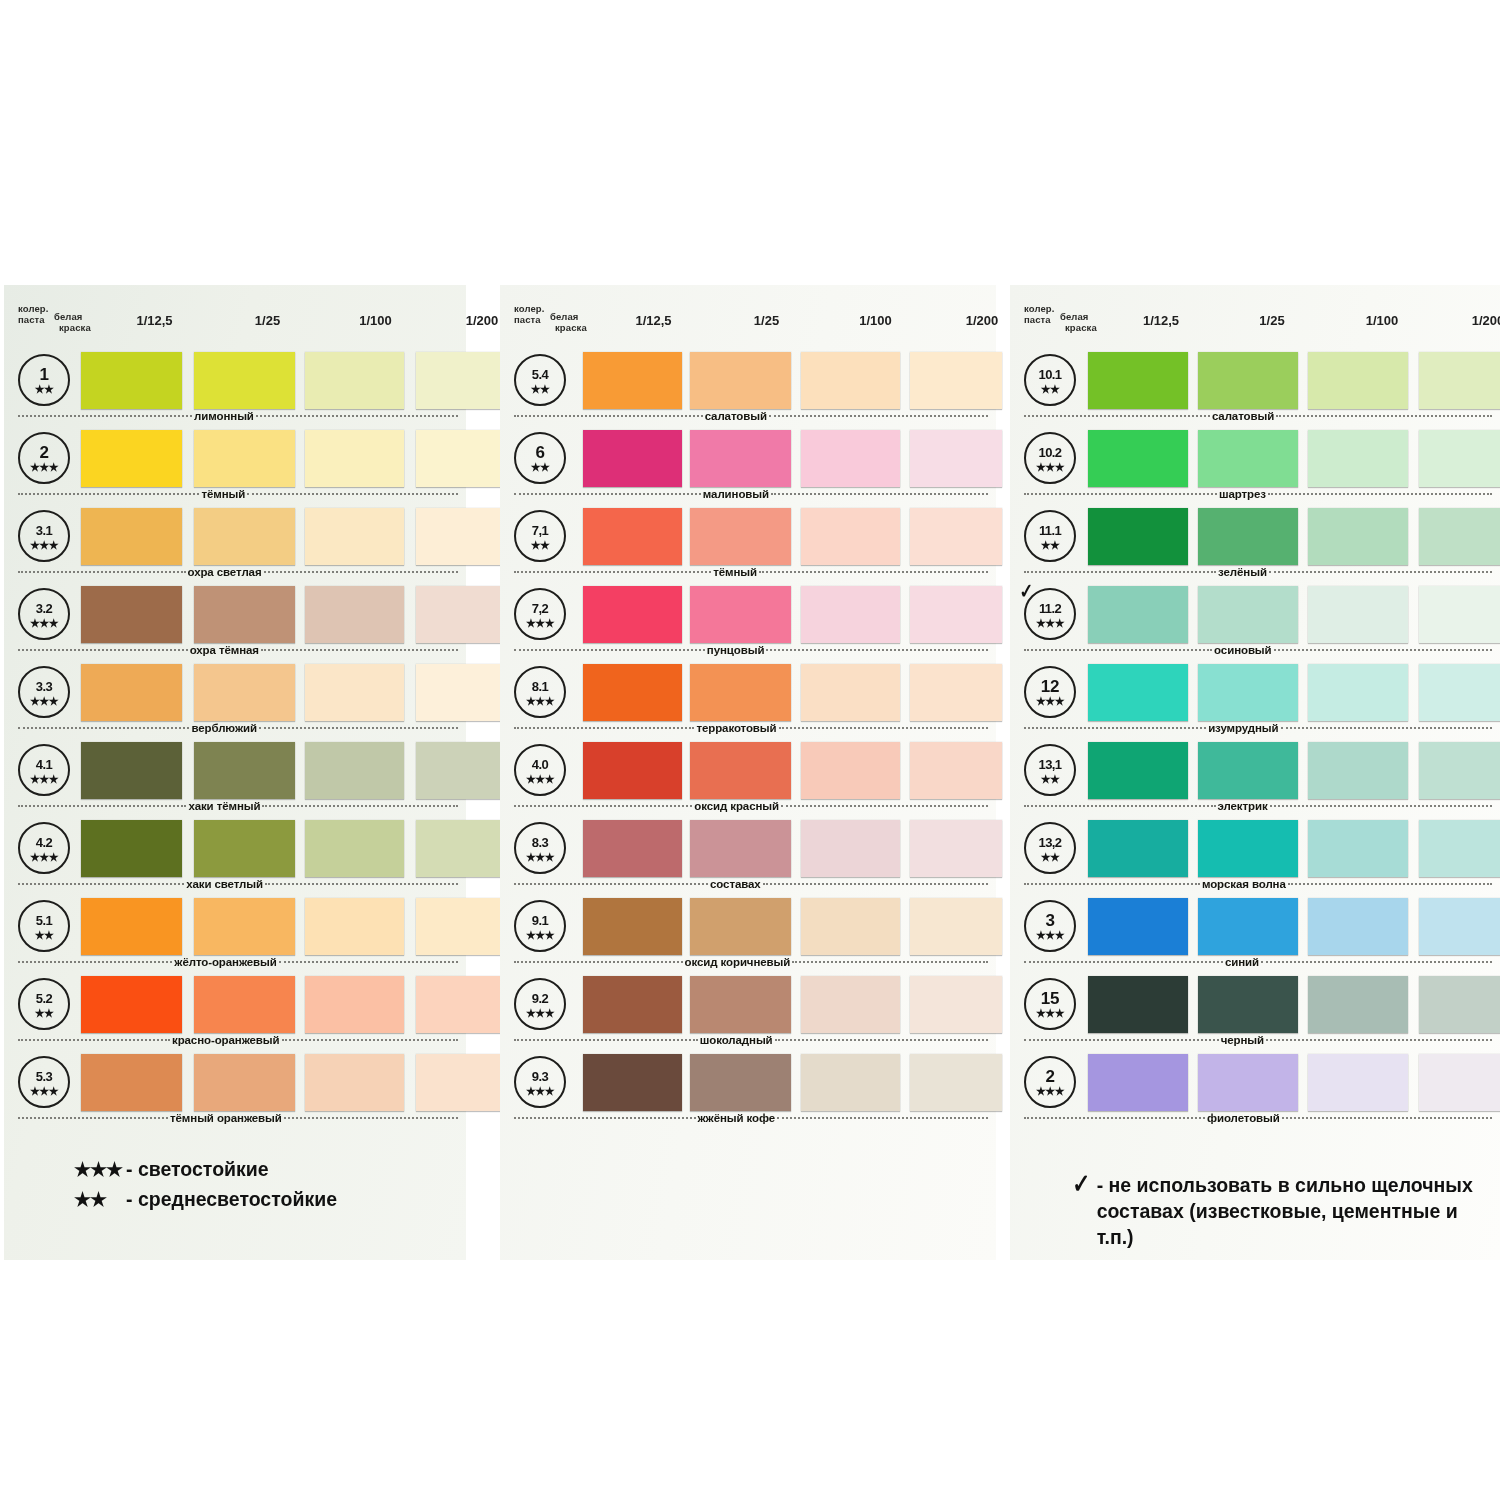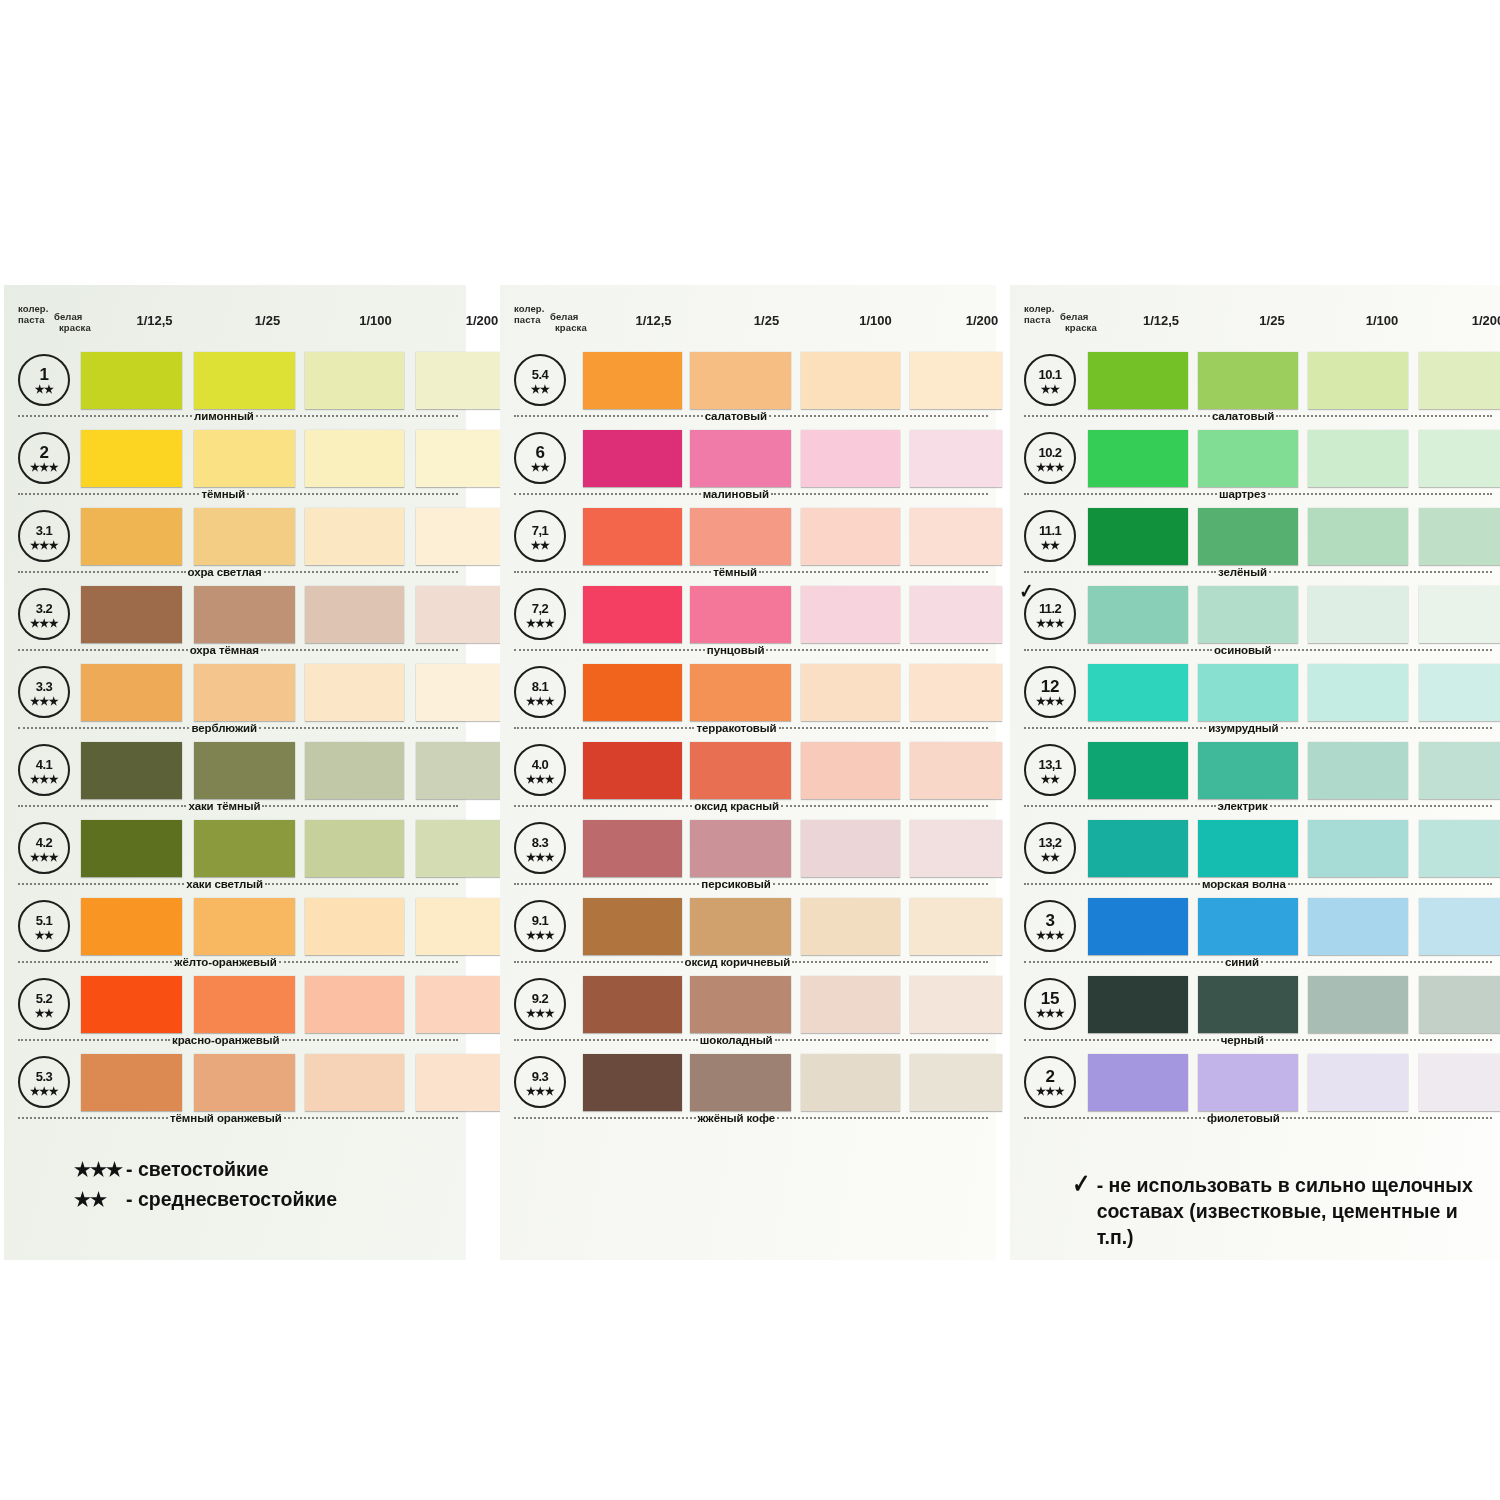--- a/index.html
+++ b/index.html
@@ -393,21 +393,21 @@
           <div class="badge">
             <div class="num sm">8.3</div>
             <div class="stars">★★★</div>
           </div>
           <div class="sw" style="left: 83px; width: 99px; background: rgb(189, 106, 108);"></div>
           <div class="sw" style="left: 190px; width: 101px; background: rgb(203, 147, 151);"></div>
           <div class="sw" style="left: 301px; width: 99px; background: rgb(236, 213, 215);"></div>
           <div class="sw" style="left: 410px; width: 92px; background: rgb(242, 223, 224);"></div>
           <div class="namewrap">
             <div class="dots left"></div>
-            <div class="nm">персиковый</div>
+            <div class="nm">составах</div>
             <div class="dots right"></div>
           </div>
         </div>
         <div class="row">
           <div class="badge">
             <div class="num sm">9.1</div>
             <div class="stars">★★★</div>
           </div>
           <div class="sw" style="left: 83px; width: 99px; background: rgb(176, 117, 62);"></div>
           <div class="sw" style="left: 190px; width: 101px; background: rgb(208, 160, 109);"></div>

